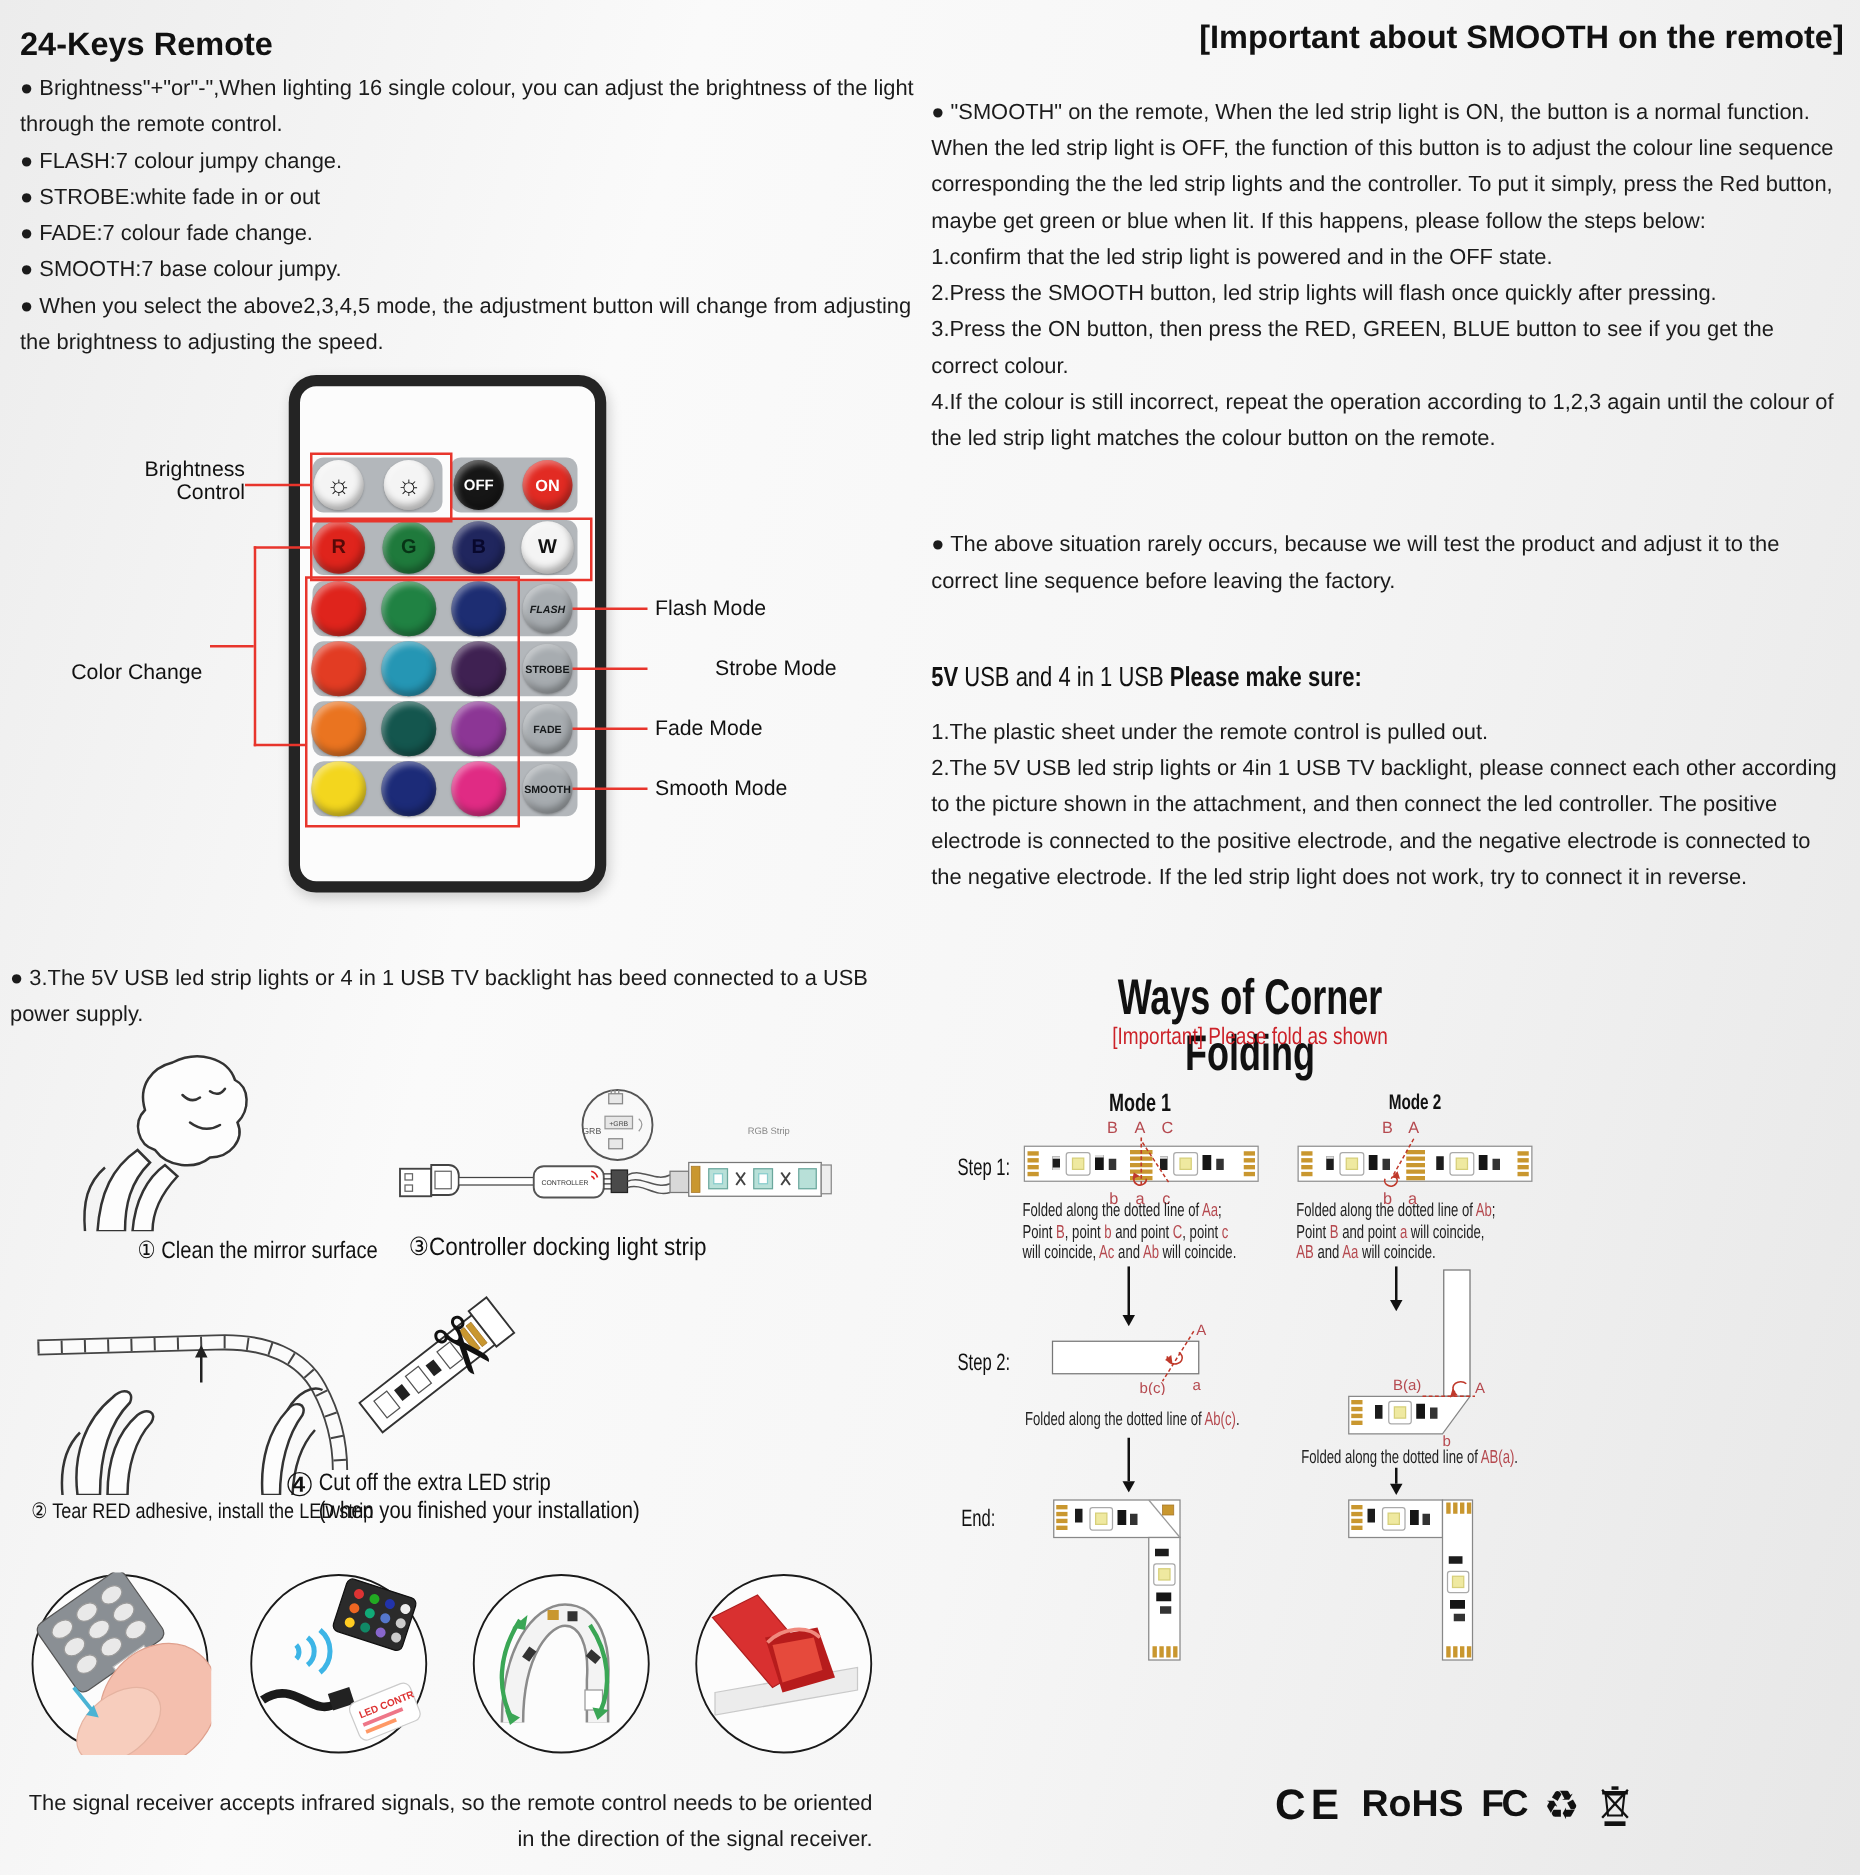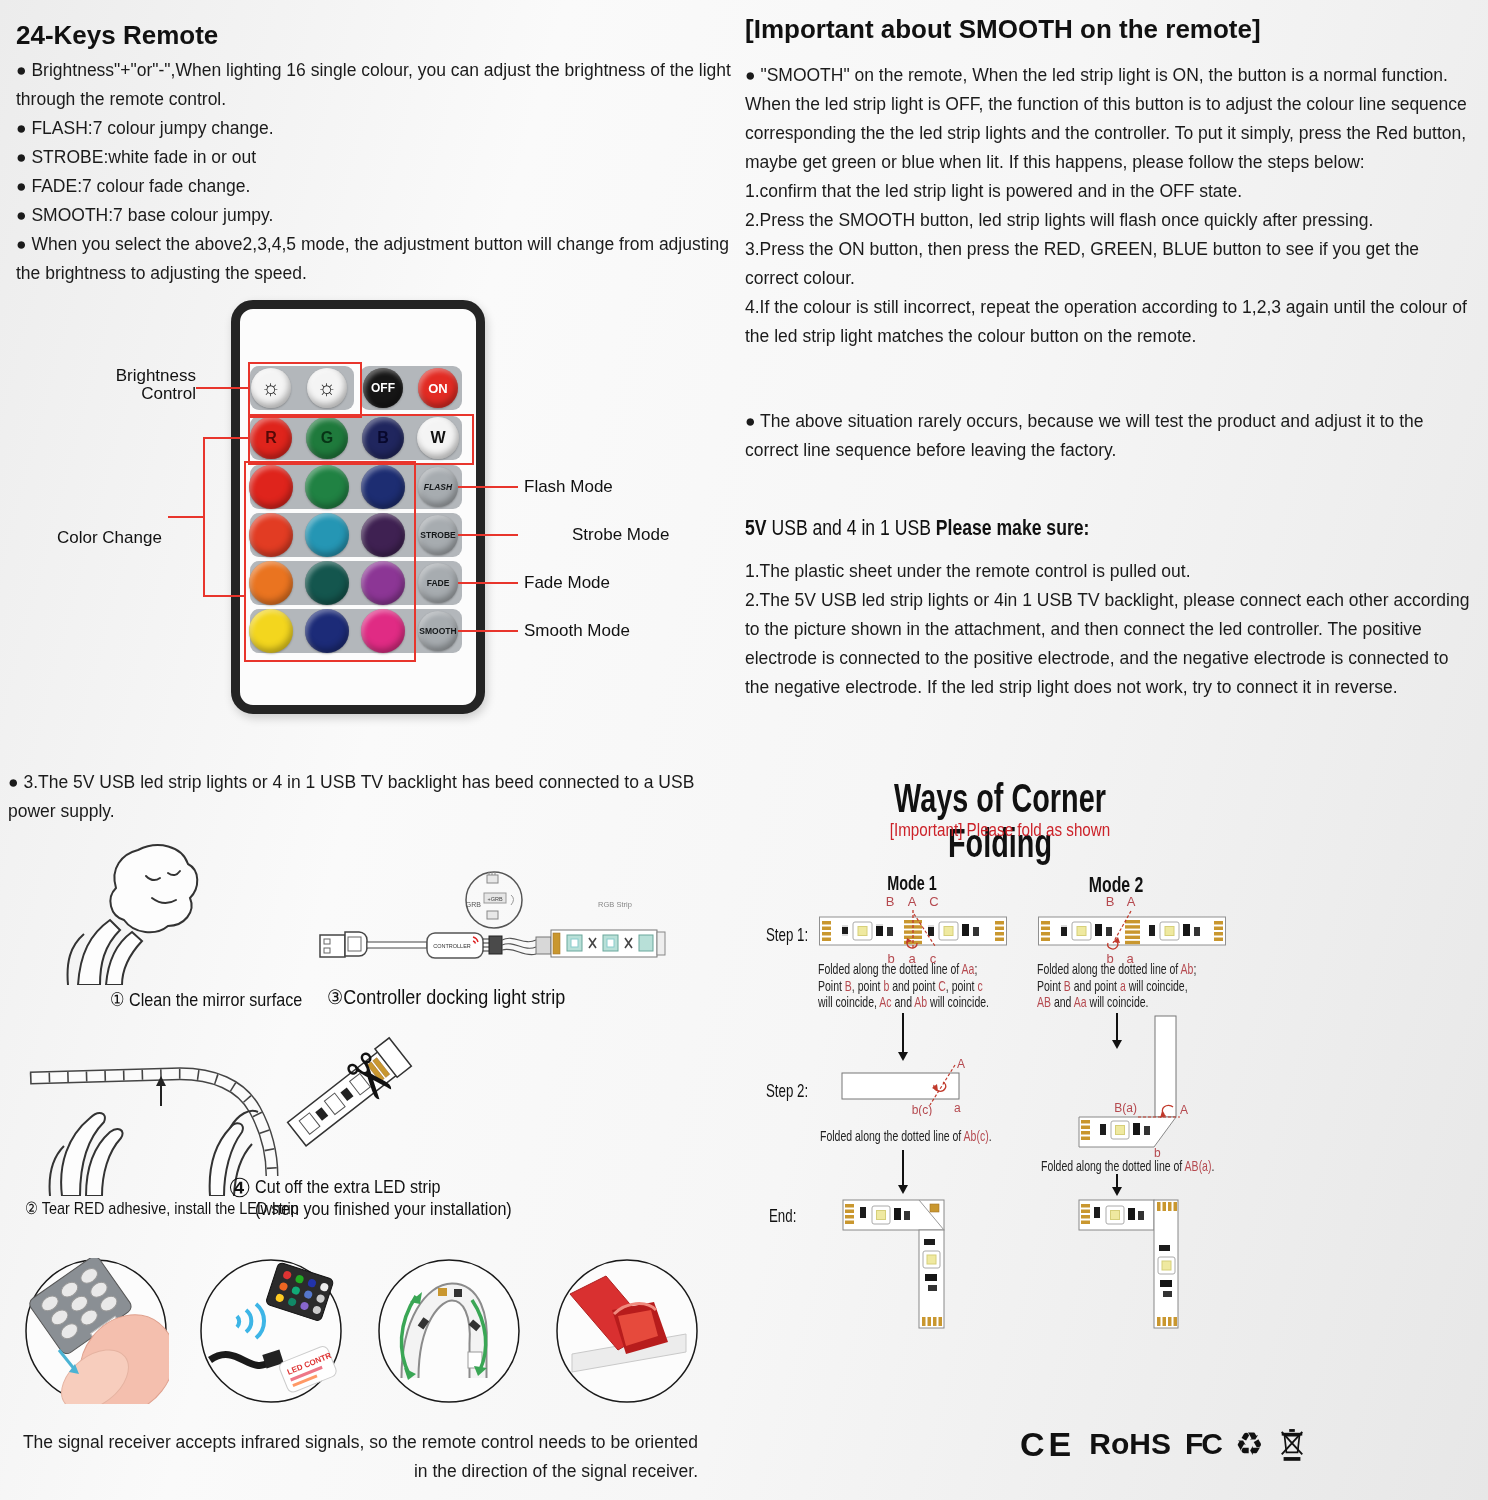--- a/index.html
+++ b/index.html
@@ -98,21 +98,21 @@
       <div>Control</div>
     </div>
     <div class="figlabel" style="left:57px;top:528px;">Color Change</div>
     <div class="figlabel" style="left:524px;top:477px;">Flash Mode</div>
     <div class="figlabel" style="left:524px;top:525px;margin-left:48px;">Strobe Mode</div>
     <div class="figlabel" style="left:524px;top:573px;">Fade Mode</div>
     <div class="figlabel" style="left:524px;top:621px;">Smooth Mode</div>
   </div>
 
   <div class="abs" style="left:745px;top:14px;width:730px;">
-    <h2 style="font-size:26px;font-weight:bold;color:#111;margin-bottom:16px;">[Important about SMOOTH on the remote]</h2>
+    <h2 style="font-size:26px;font-weight:bold;color:#111;margin-bottom:30px;text-align:right;">[Important about SMOOTH on the remote]</h2>
     <p class="para">● "SMOOTH" on the remote, When the led strip light is ON, the button is a normal function. When the led strip light is OFF, the function of this button is to adjust the colour line sequence corresponding the the led strip lights and the controller. To put it simply, press the Red button, maybe get green or blue when lit. If this happens, please follow the steps below:</p>
     <p class="para">1.confirm that the led strip light is powered and in the OFF state.</p>
     <p class="para">2.Press the SMOOTH button, led strip lights will flash once quickly after pressing.</p>
     <p class="para">3.Press the ON button, then press the RED, GREEN, BLUE button to see if you get the correct colour.</p>
     <p class="para">4.If the colour is still incorrect, repeat the operation according to 1,2,3 again until the colour of the led strip light matches the colour button on the remote.</p>
     <p class="para" style="margin-top:56px;">● The above situation rarely occurs, because we will test the product and adjust it to the correct line sequence before leaving the factory.</p>
     <div style="margin-top:50px;font-size:22px;color:#111;">
       <div class="narrow85" style="transform:scaleX(0.8);">
         <span style="font-weight:bold;">5V</span><span> USB and 4 in 1 USB </span><span style="font-weight:bold;">Please make sure:</span>
       </div>
@@ -308,21 +308,21 @@
 
   <div class="abs" style="left:800px;top:776px;width:400px;text-align:center;font-size:40px;font-weight:bold;color:#111;">
     <div class="narrowc">Ways of Corner Folding</div>
   </div>
   <div class="abs" style="left:800px;top:819px;width:400px;text-align:center;font-size:19px;color:#cc2229;">
     <div class="narrowc" style="transform:scaleX(0.8);">[Important] Please fold as shown</div>
   </div>
   <div class="abs" style="left:852px;top:872px;width:120px;text-align:center;font-size:20px;font-weight:bold;color:#111;">
     <div class="narrowc">Mode 1</div>
   </div>
-  <div class="abs" style="left:1072px;top:872px;width:120px;text-align:left;font-size:22px;font-weight:bold;color:#111;">
+  <div class="abs" style="left:1072px;top:872px;width:120px;text-align:center;font-size:17px;font-weight:bold;color:#111;">
     <div class="narrowc">Mode 2</div>
   </div>
   <div class="abs narrow" style="left:766px;top:924px;font-size:19px;color:#111;">Step 1:</div>
 
   <svg class="abs" style="left:818px;top:893px;" width="190" height="74" viewBox="0 0 190 74">
     <rect x="1.5" y="24" width="187" height="28" fill="#fff" stroke="#909090"></rect>
     <g fill="#c9972f">
         <rect x="4" y="28" width="9" height="3.5"></rect>
         <rect x="4" y="33.5" width="9" height="3.5"></rect>
         <rect x="4" y="39" width="9" height="3.5"></rect>

